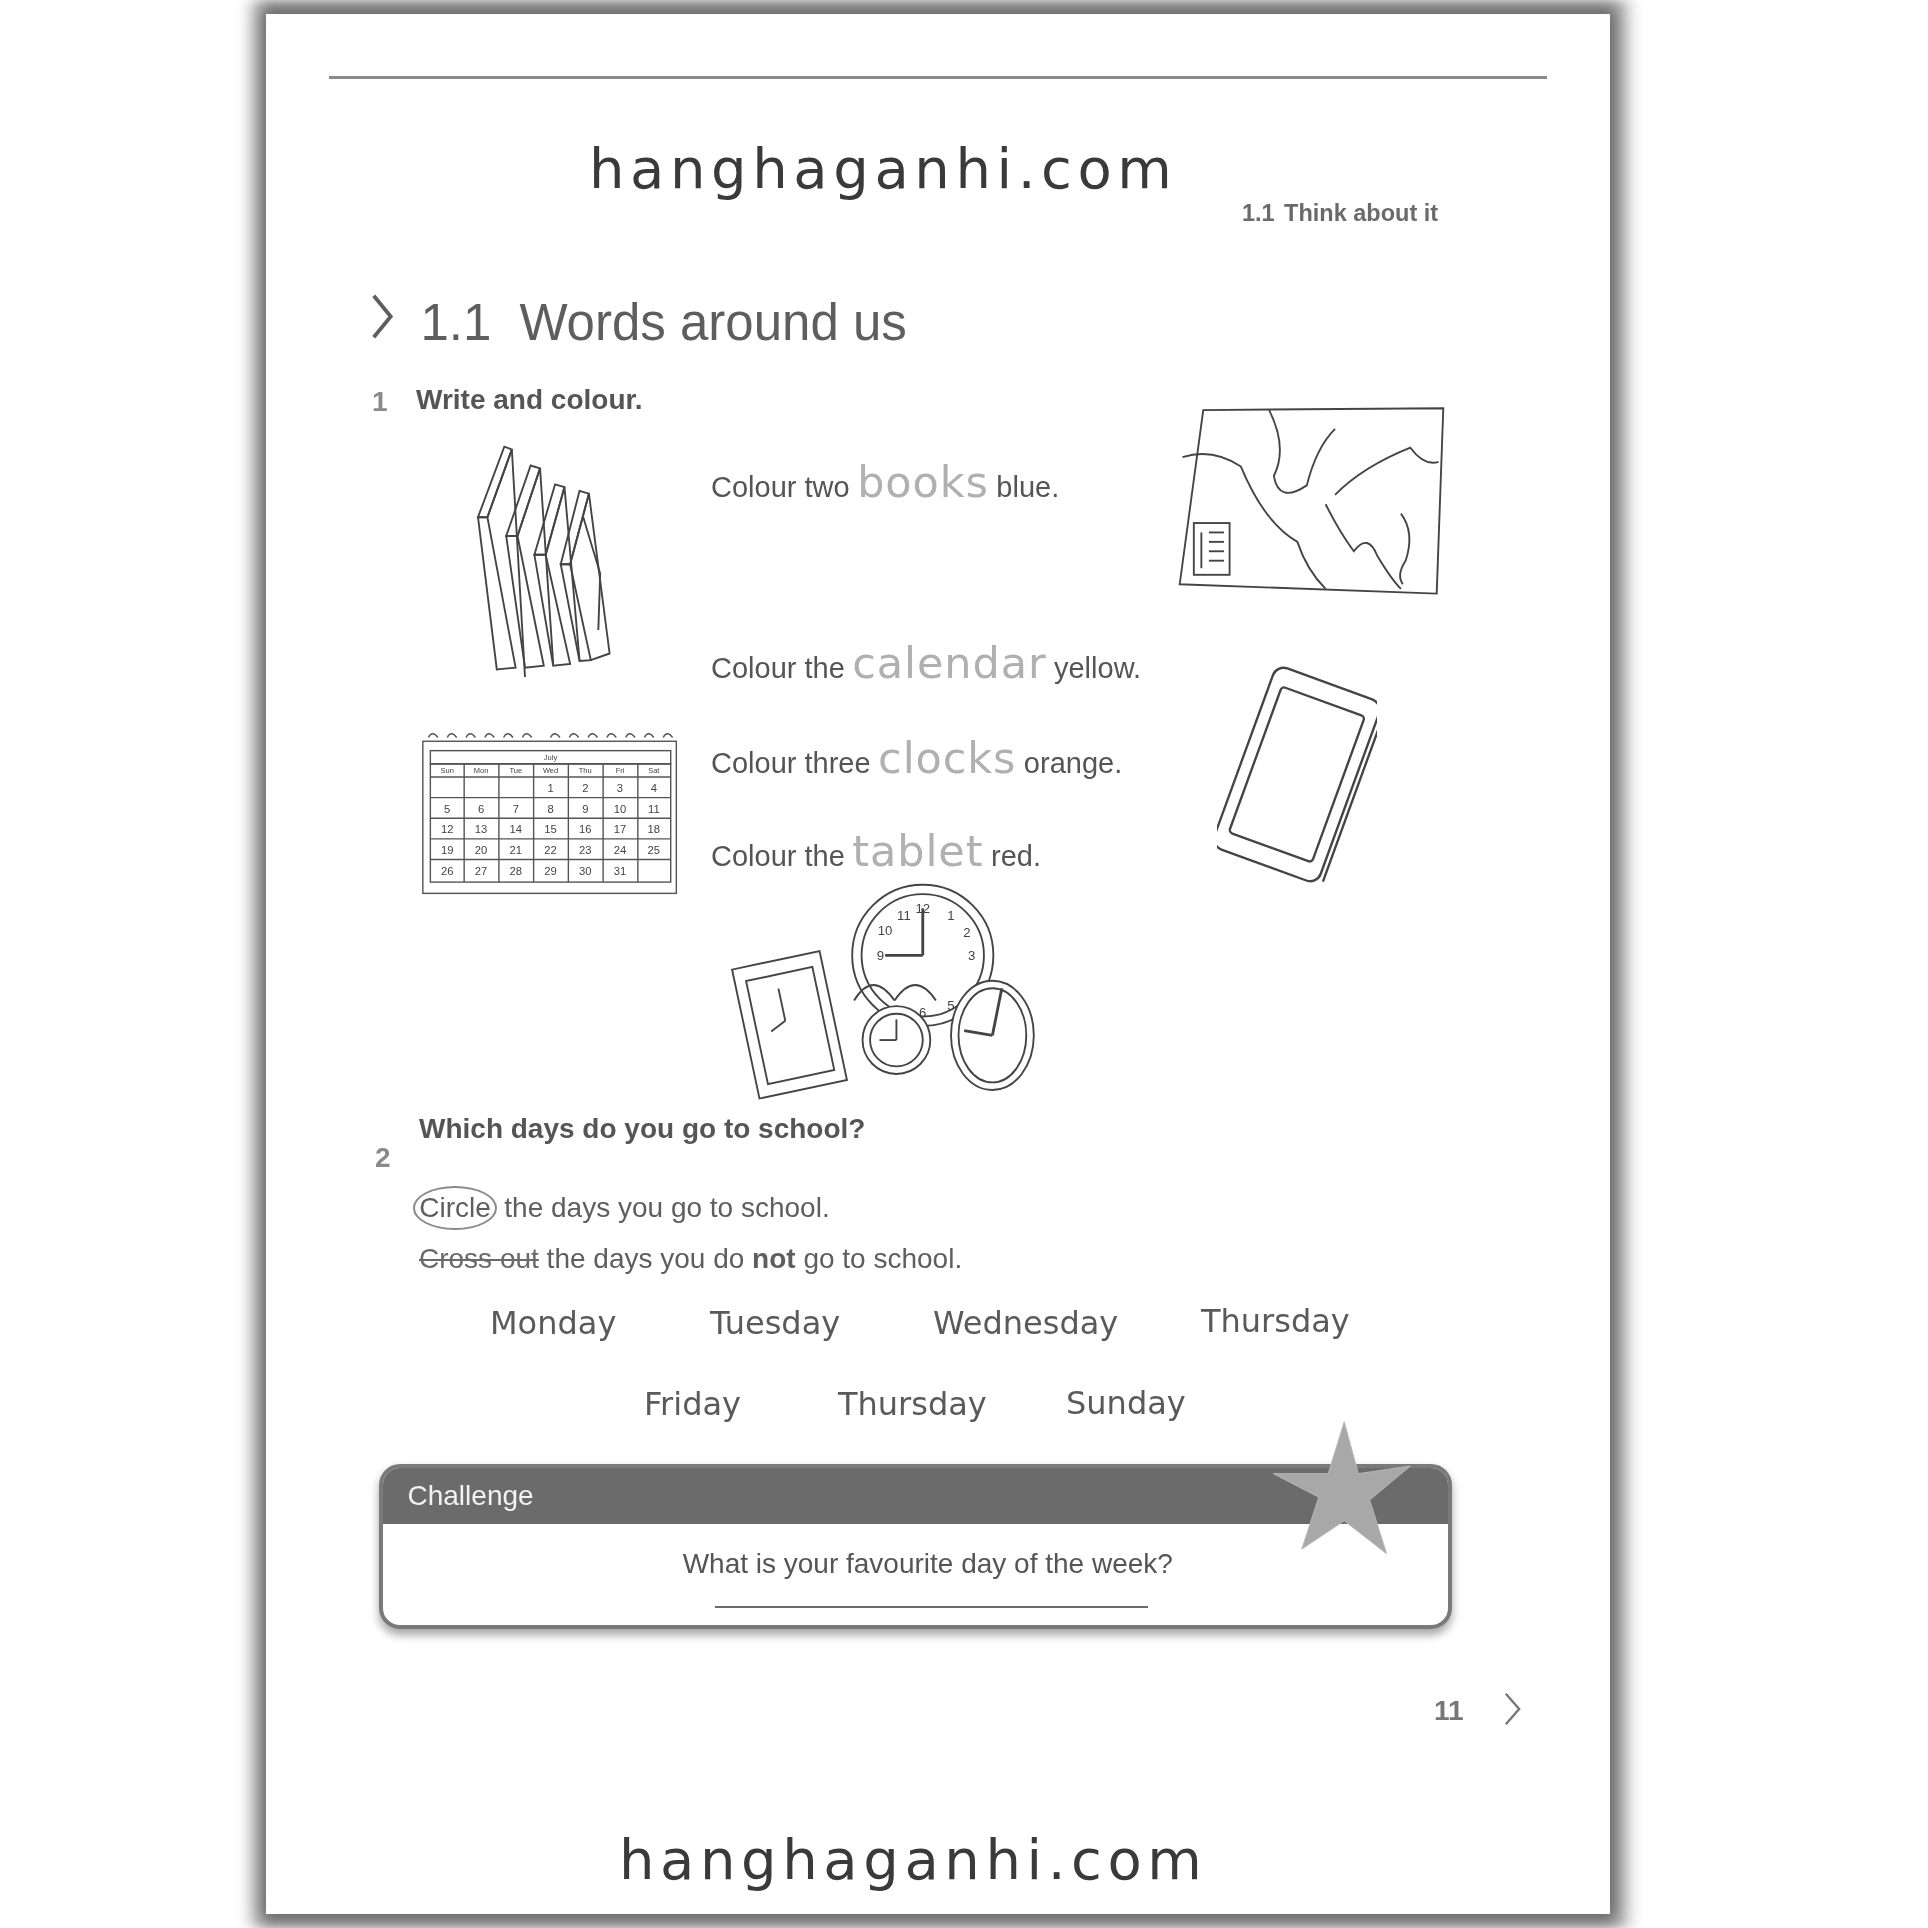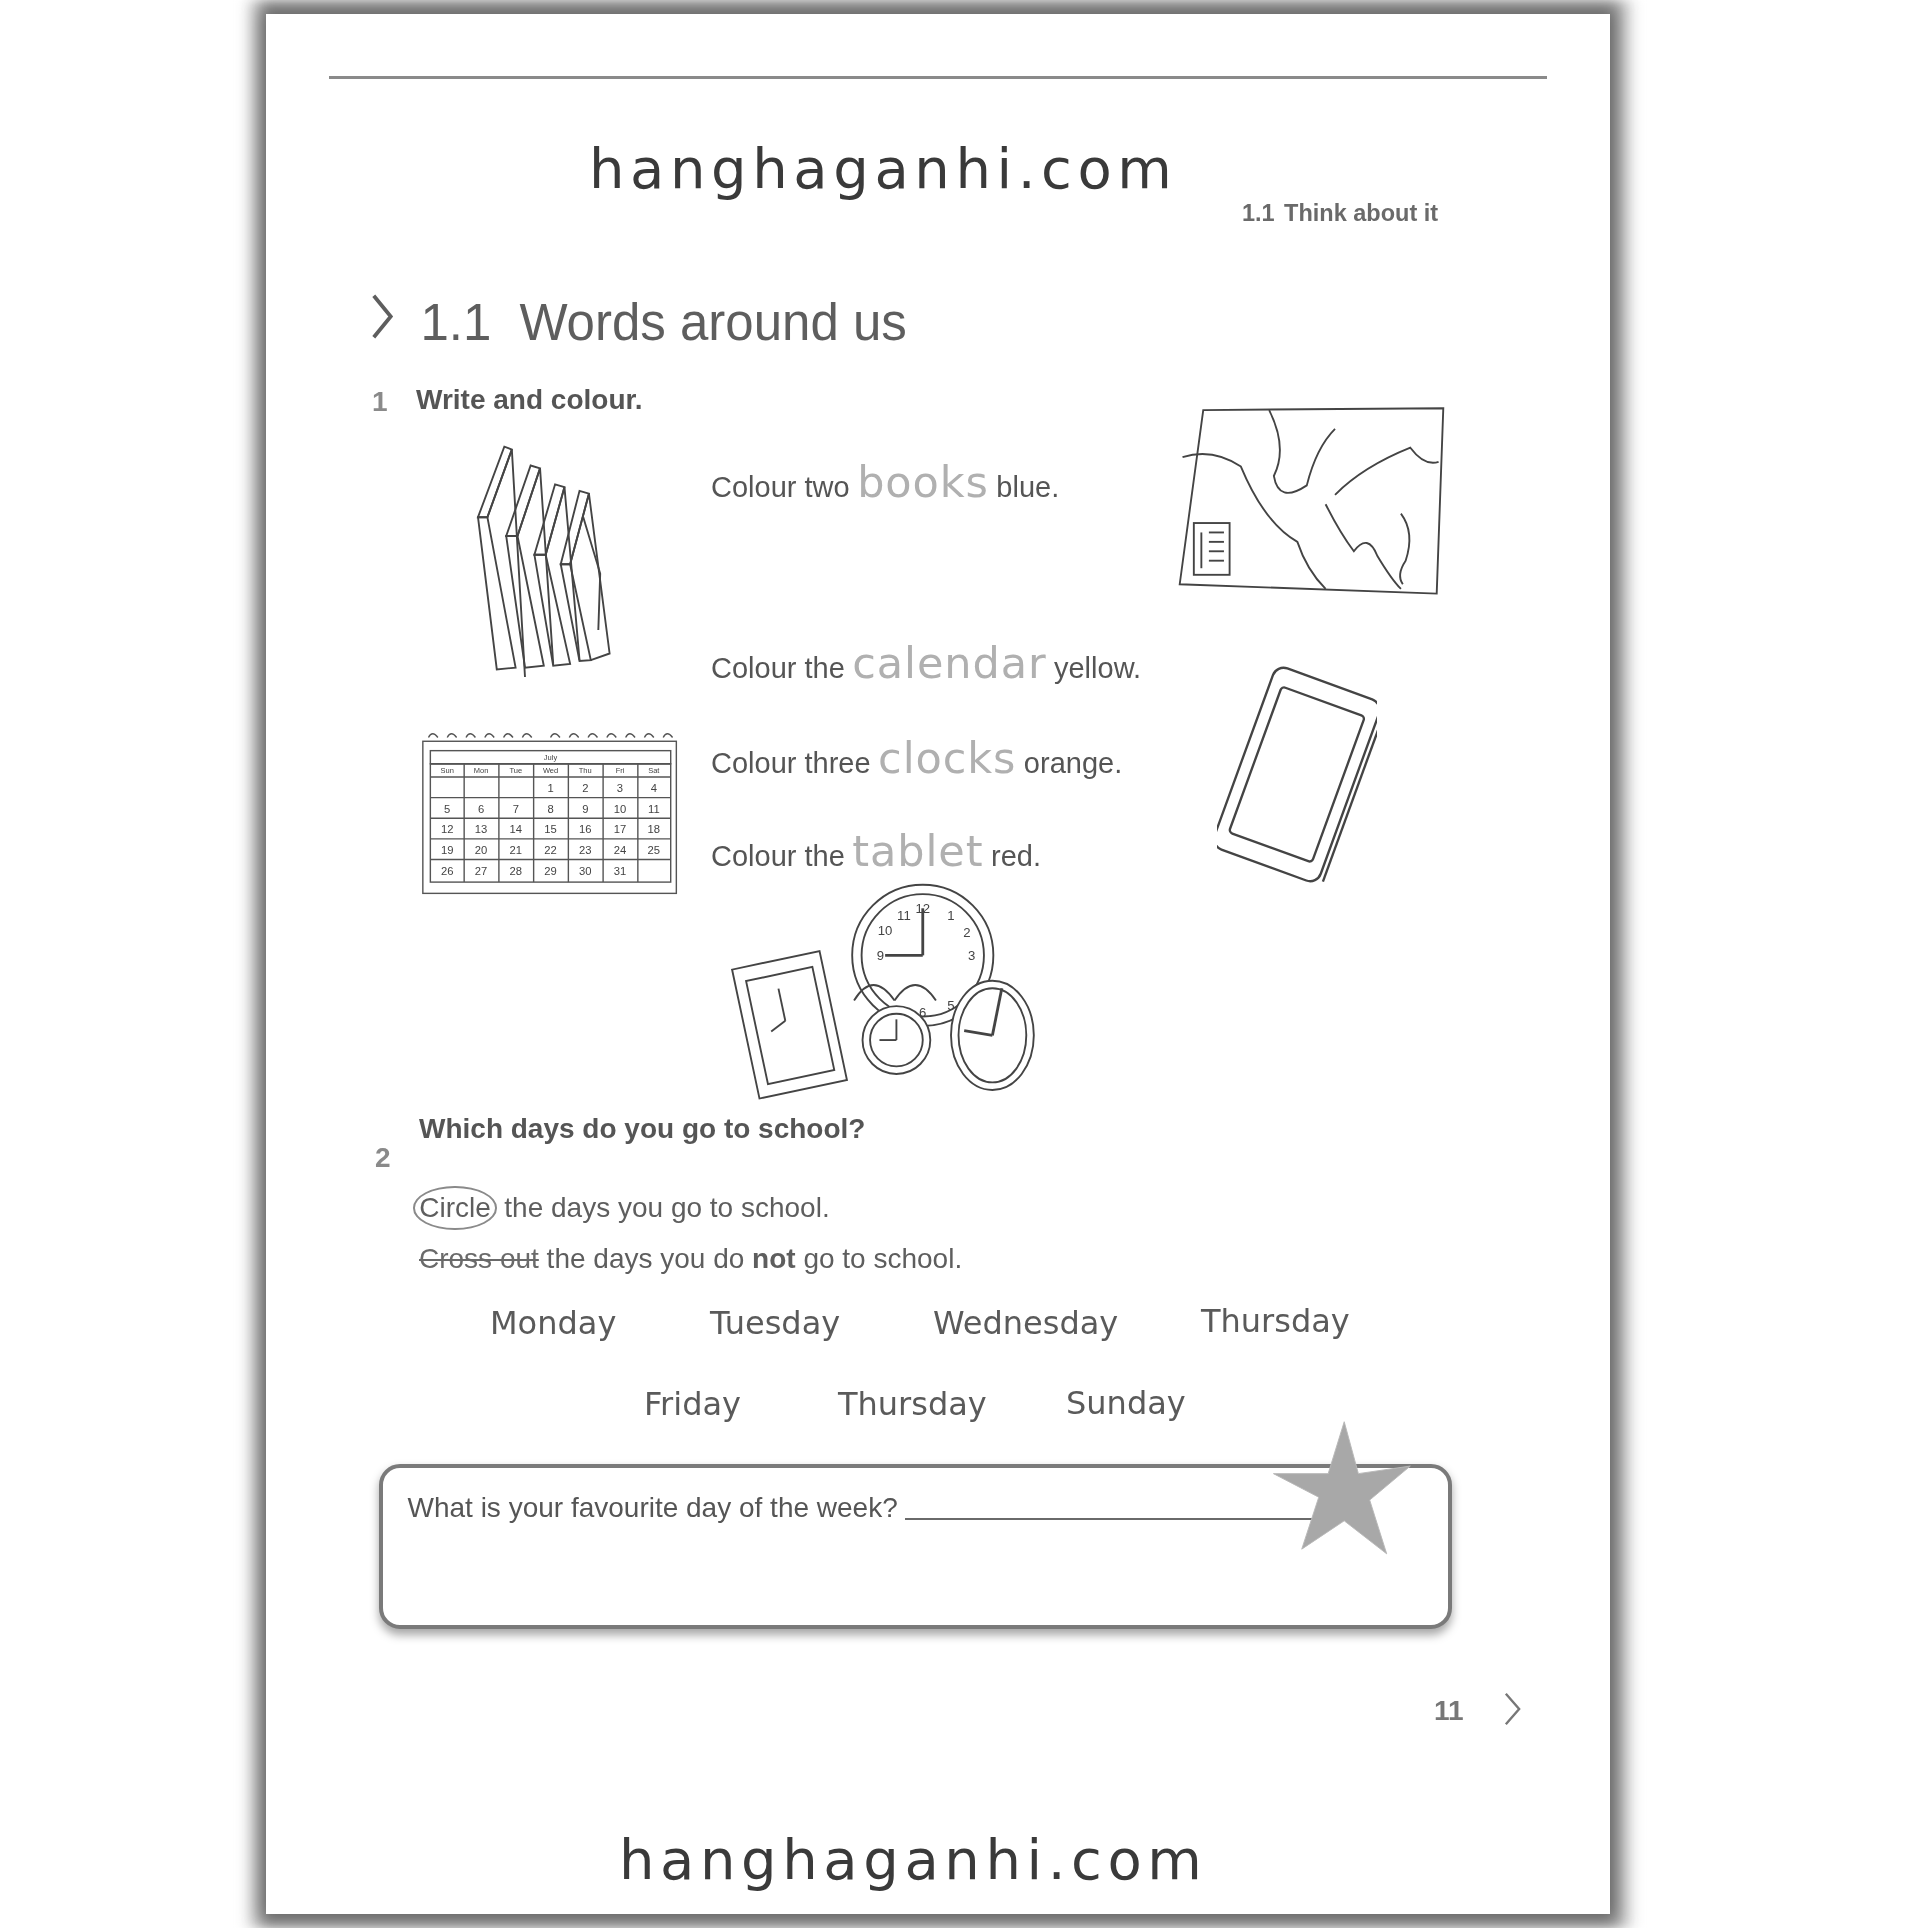--- a/index.html
+++ b/index.html
@@ -58,21 +58,21 @@
 
     .challenge {
       position: absolute; left: 113px; top: 1450px; width: 1073px; height: 165px;
       border: 4.7px solid #7a7a7a; border-radius: 21px; background: #ffffff;
       box-shadow: 0 5.6px 9.4px rgba(0,0,0,0.35); overflow: hidden;
     }
     .challenge-head {
       height: 56px; background: #6b6b6b; color: #f2f2f2; font-size: 28px;
       padding: 12.2px 0 0 24.5px;
     }
-    .challenge-body { padding: 23.5px 0 0 24.5px; font-size: 28px; color: #555555; display: flex; align-items: flex-start; }
+    .challenge-body { padding: 23.5px 0 0 24.5px; font-size: 28px; color: #555555; display: flex; align-items: center; flex-direction: column; }
     .answer-line { width: 433px; border-bottom: 2.8px solid #6a6a6a; margin-left: 7.5px; height: 28px; }
     .star { position: absolute; left: 998px; top: 1403px; width: 151px; height: 151px; }
 
     .page-num { position: absolute; left: 1168px; top: 1681px; font-size: 28px; color: #777777; font-weight: bold; }
     .next-chev { position: absolute; left: 1236px; top: 1676px; }
   </style>
 </head>
 <body>
 
 <div class="page-shadow"></div>
@@ -275,20 +275,21 @@
 
   <div class="day" style="left:224px; top:1290px;">Monday</div>
   <div class="day" style="left:444px; top:1290px;">Tuesday</div>
   <div class="day" style="left:667px; top:1290px;">Wednesday</div>
   <div class="day" style="left:935px; top:1288px;">Thursday</div>
   <div class="day" style="left:378px; top:1371px;">Friday</div>
   <div class="day" style="left:572px; top:1371px;">Thursday</div>
   <div class="day" style="left:780px; top:1370px;margin-left:20px;">Sunday</div>
 
   <div class="challenge">
+    <div class="challenge-head">Challenge</div>
     <div class="challenge-body">
       <span>What is your favourite day of the week?</span>
       <span class="answer-line"></span>
     </div>
   </div>
   <div class="star">
     <svg width="151" height="151" viewBox="0 0 160 160">
       <polygon points="85,5 100,60 155,52 112,88 130,145 85,110 40,140 58,85 10,60 68,60" fill="#a8a8a8" stroke="#b8b8b8" stroke-width="1"></polygon>
     </svg>
   </div>

